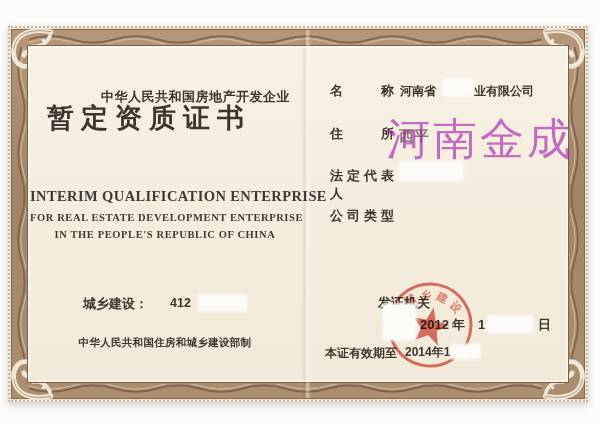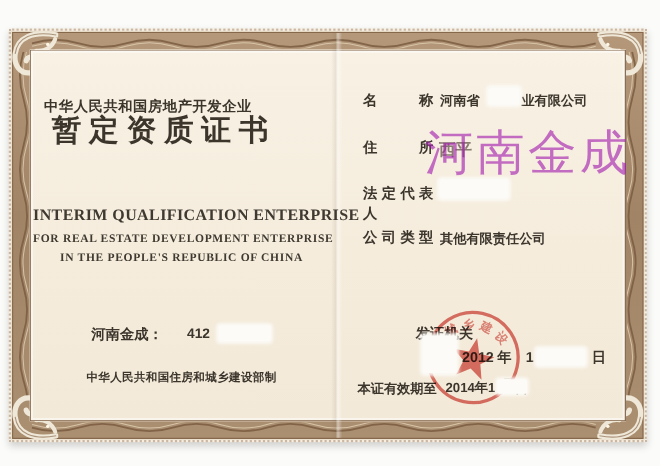--- a/index.html
+++ b/index.html
@@ -24,21 +24,21 @@
   .c-tl{left:-2px;top:-2px;}
   .c-tr{right:-2px;top:-2px;transform:scaleX(-1);}
   .c-bl{left:-2px;bottom:-2px;transform:scaleY(-1);}
   .c-br{right:-2px;bottom:-2px;transform:scale(-1,-1);}
   .fold{position:absolute;left:301px;top:30px;width:10px;height:368px;z-index:1;
         background:linear-gradient(90deg,rgba(110,90,70,0) 0%,rgba(110,90,70,.10) 40%,
                    rgba(255,255,255,.45) 62%,rgba(110,90,70,0) 100%);}
   
   .content{position:absolute;inset:0;z-index:2;}
   .t{position:absolute;white-space:nowrap;}
-  .heading{left:40px;top:88px;width:250px;text-align:left;font-size:13px;font-weight:bold;letter-spacing:.5px;}
+  .heading{left:40px;top:88px;width:250px;text-align:right;font-size:13px;font-weight:bold;letter-spacing:.5px;}
   .title{left:40px;top:100px;width:250px;text-align:left;font-size:27px;font-weight:bold;letter-spacing:7px;text-indent:7px;}
   .eng{font-family:"Liberation Serif","DejaVu Serif",serif;font-weight:bold;color:#3f3a31;}
   .eng1{left:30px;top:188px;width:270px;text-align:center;font-size:14.5px;letter-spacing:.4px;}
   .eng2{left:30px;top:212px;width:270px;text-align:center;font-size:10.5px;letter-spacing:.6px;}
   .eng3{left:30px;top:229px;width:270px;text-align:center;font-size:10.5px;letter-spacing:.6px;}
   .certno-label{left:83px;top:295px;font-size:13px;font-weight:bold;}
   .certno-value{left:170px;top:296px;font-size:12.5px;font-weight:bold;}
   .issuer{left:40px;top:336px;width:250px;text-align:center;font-size:10.5px;font-weight:bold;letter-spacing:.3px;}
   .flabel{position:absolute;left:330px;width:64px;font-size:13px;font-weight:bold;
           text-align:justify;text-align-last:justify;}
@@ -115,35 +115,34 @@
 
   <div class="fold"></div>
 
   <div class="content">
 
     <div class="t heading">中华人民共和国房地产开发企业</div>
     <div class="t title">暂定资质证书</div>
     <div class="t eng eng1">INTERIM QUALIFICATION ENTERPRISE</div>
     <div class="t eng eng2">FOR REAL ESTATE DEVELOPMENT ENTERPRISE</div>
     <div class="t eng eng3">IN THE PEOPLE'S REPUBLIC OF CHINA</div>
-    <div class="t certno-label">河南金成：</div>
+    <div class="t certno-label">城乡建设：</div>
     <div class="t certno-value">412</div>
     <div class="t issuer">中华人民共和国住房和城乡建设部制</div>
 
     <div class="flabel" style="top:82px;">名称</div>
     <div class="fvalue" style="top:83px;text-align:center;">河南省</div>
     <div class="fvalue name-suffix">业有限公司</div>
 
     <div class="flabel" style="top:125px;">住所</div>
     <div class="t addr-frag">西平</div>
 
     <div class="flabel" style="top:167px;">法定代表人</div>
 
     <div class="flabel" style="top:207px;">公司类型</div>
-    <div class="fvalue" style="top:209px;">其他有限责任公司</div>
 
     <div class="t authority">发证机关</div>
 
     <span class="t dt" style="left:420px;top:317px;">2012</span>
     <span class="t dt" style="left:452px;top:316px;">年</span>
     <span class="t dt" style="left:478px;top:317px;">1</span>
     <span class="t dt" style="left:538px;top:316px;">日</span>
 
     <span class="t dt" style="left:325px;top:345px;font-size:12px;">本证有效期至</span>
     <span class="t dt" style="left:405px;top:344px;font-size:12px;">2014年1</span>

